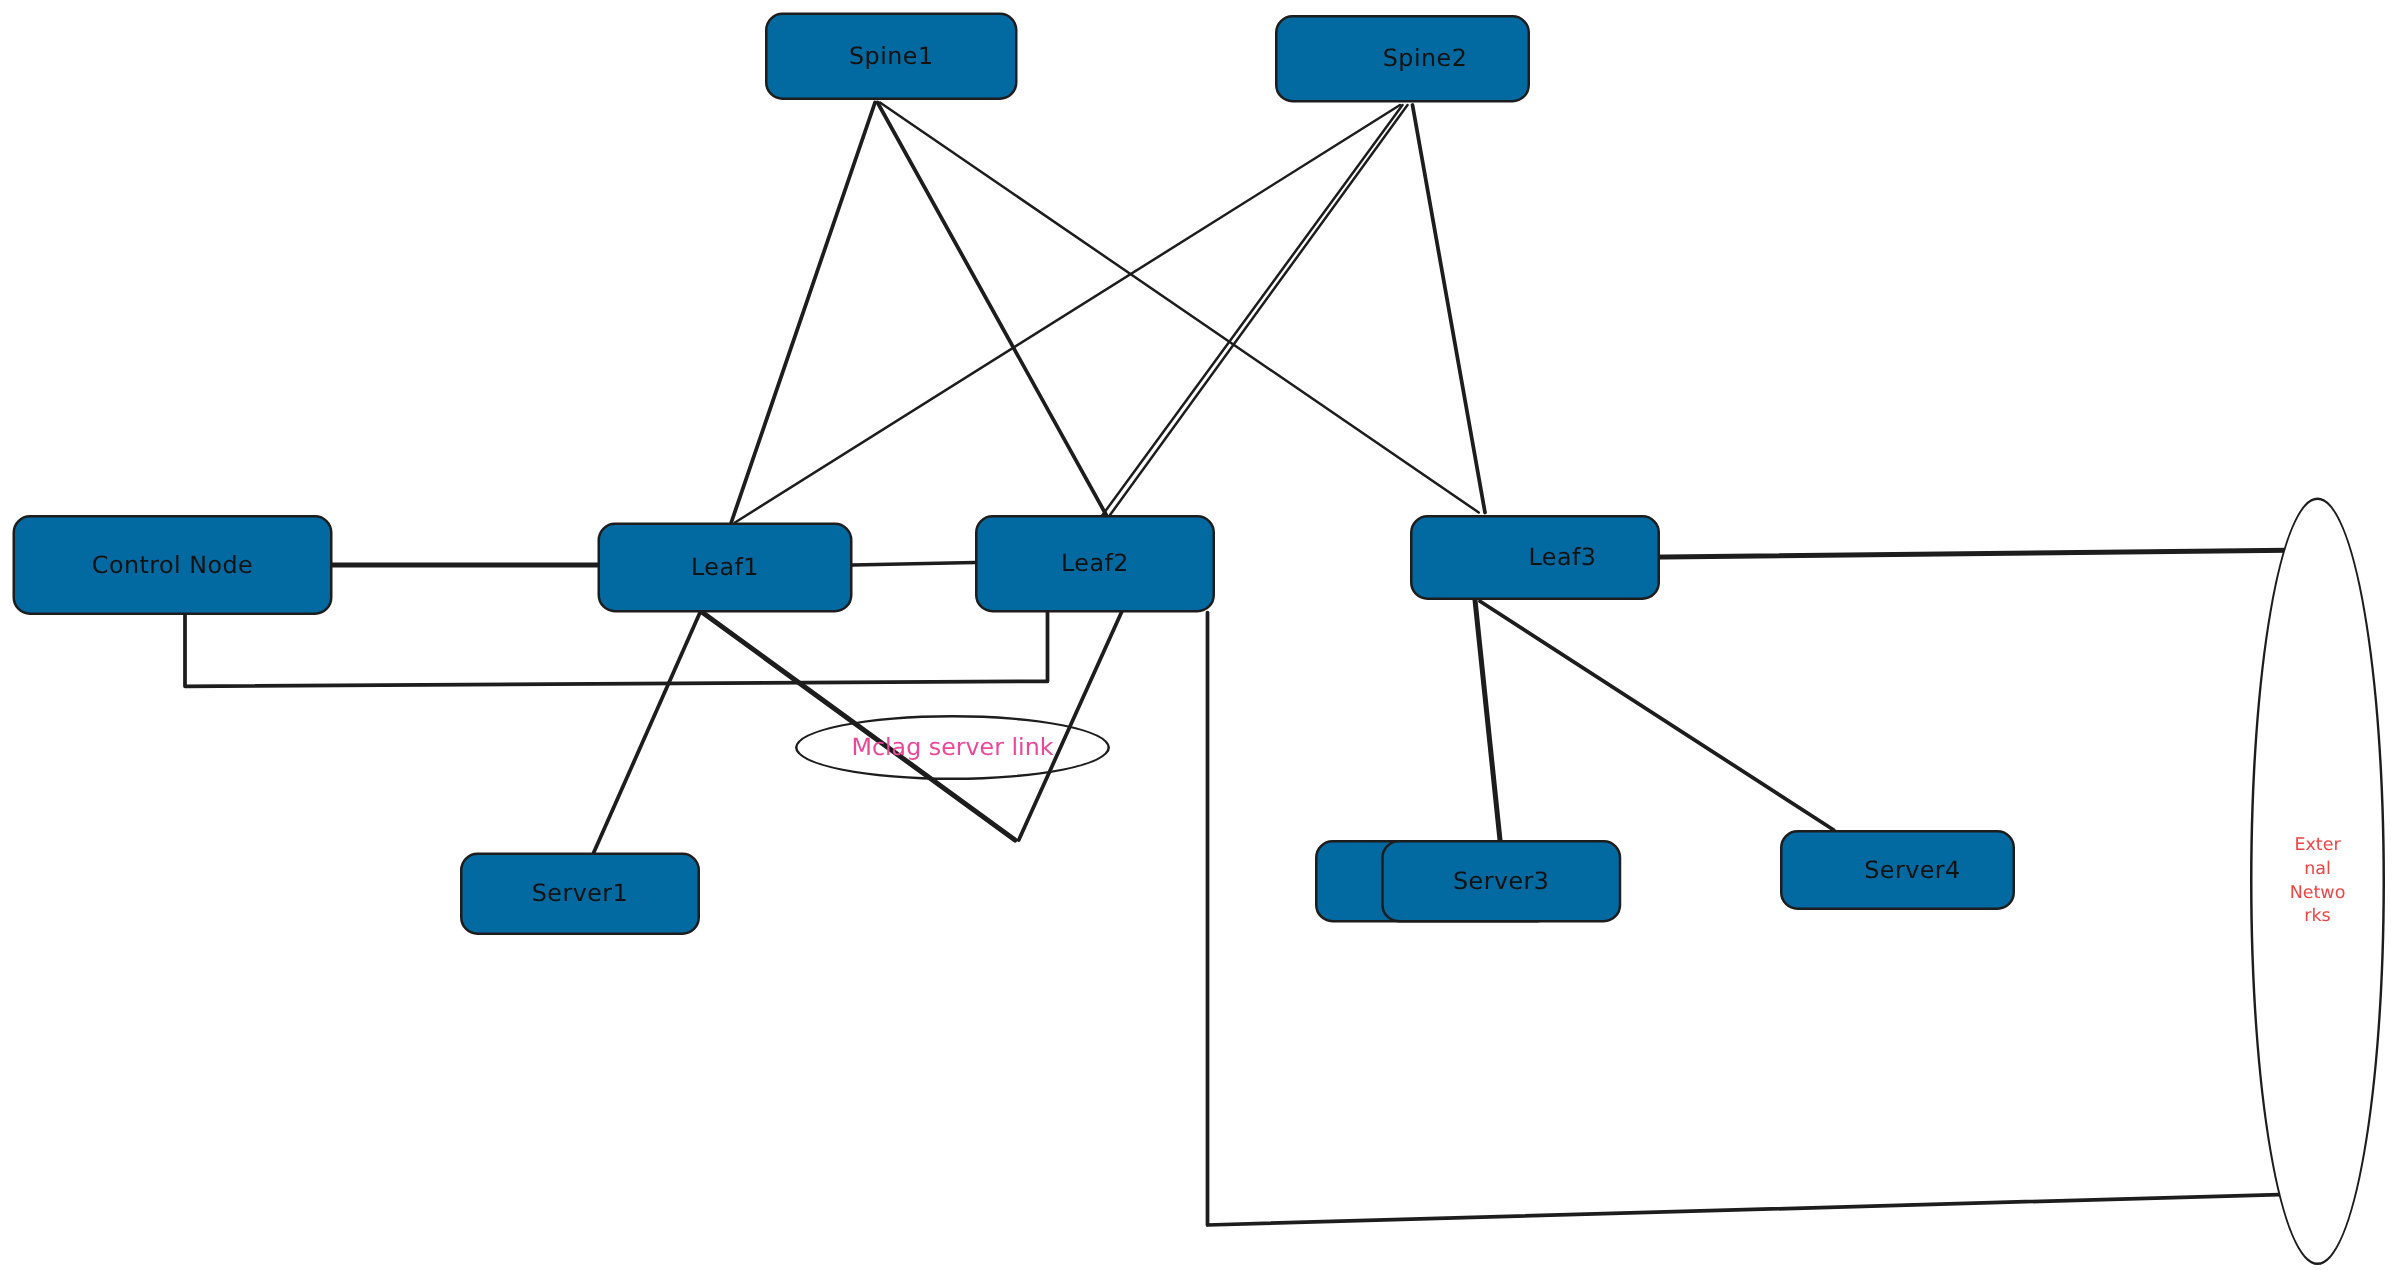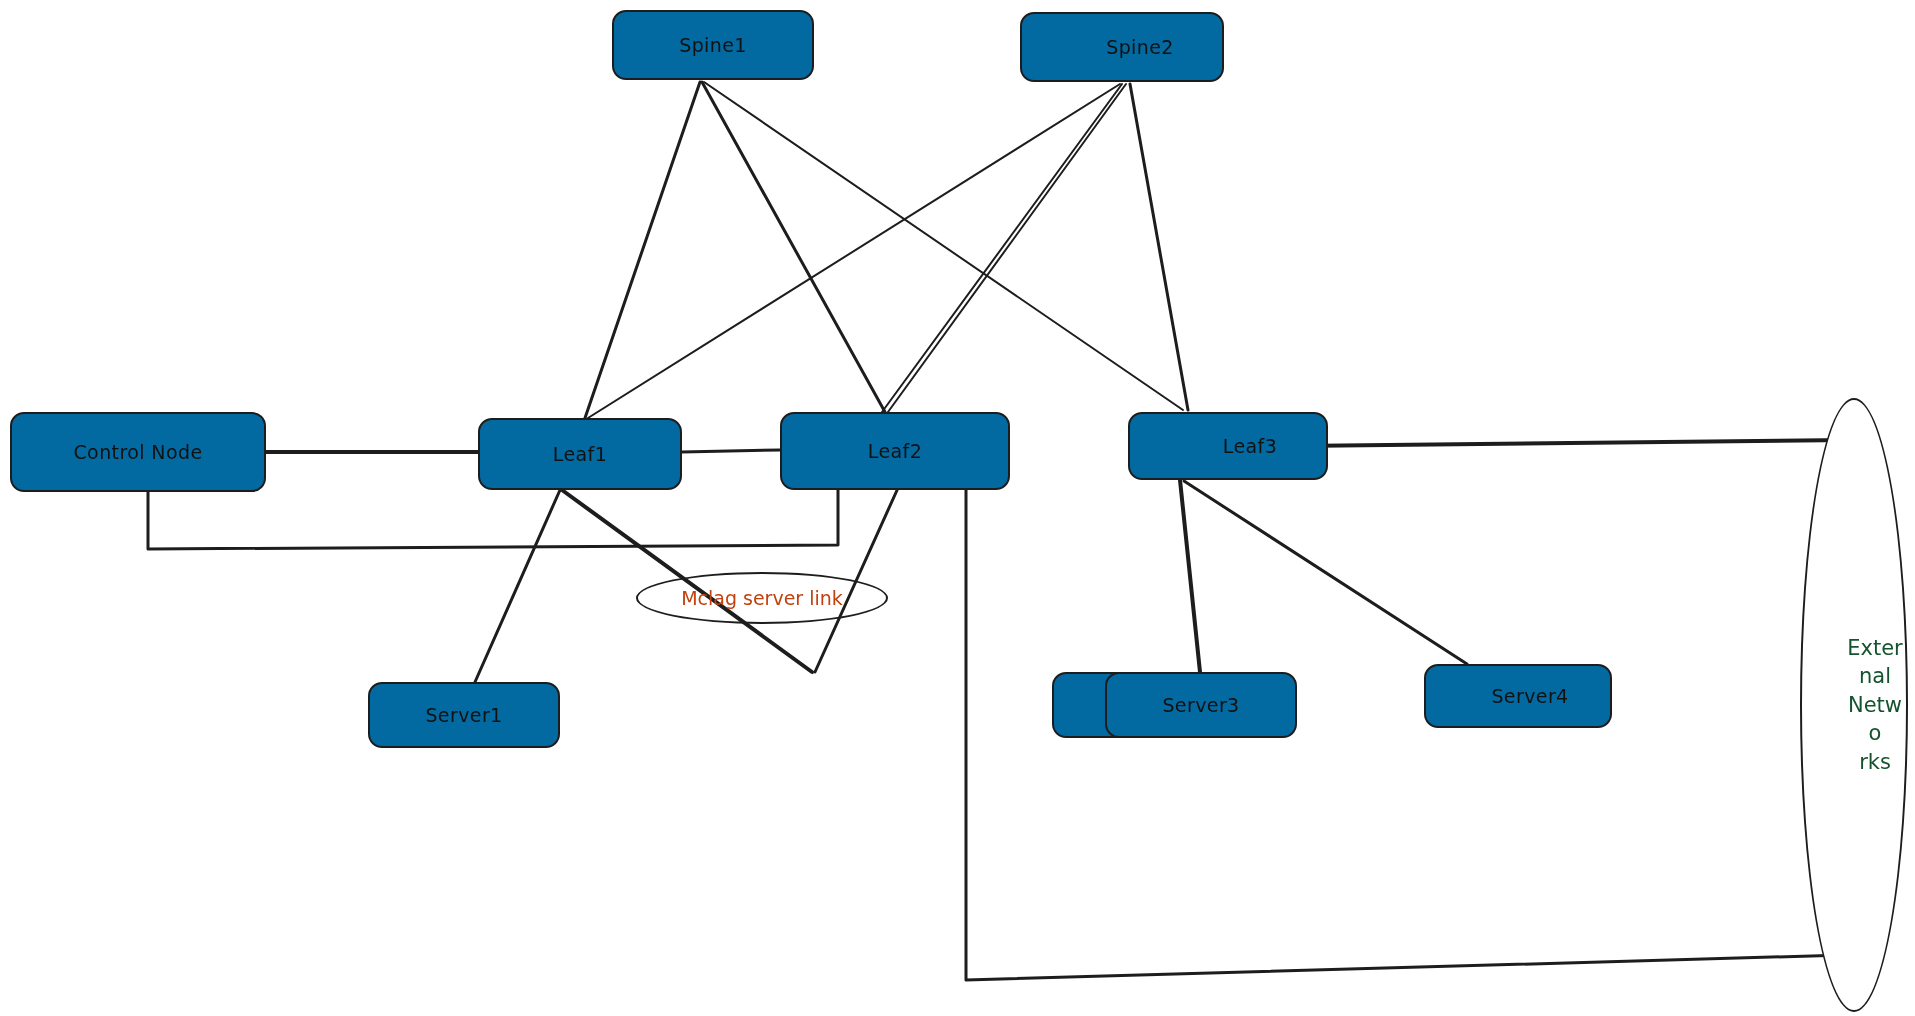--- a/index.html
+++ b/index.html
@@ -44,41 +44,41 @@
   .ellipse-node {
     position: absolute;
     box-sizing: border-box;
     border: 2.5px solid #1d1d1d;
     border-radius: 50%;
     background: transparent;
     display: flex;
     align-items: center;
     justify-content: center;
     text-align: center;
-    color: #c2410c;
+    color: #ec4899;
     font-size: 19px;
     z-index: 6;
   }
   .mclag-label {
     background: transparent;
     z-index: 7;
     white-space: nowrap;
   }
   .cloud-node {
     position: absolute;
     box-sizing: border-box;
     border: 2.5px solid #1d1d1d;
     border-radius: 50%;
     background: #ffffff;
     display: flex;
     align-items: center;
-    justify-content: flex-end;
+    justify-content: center;
     text-align: center;
-    color: #14532d;
-    font-size: 21px;
+    color: #ef4444;
+    font-size: 14px;
     line-height: 1.35;
     z-index: 6;
   }
   .cloud-text {
     width: 62px;
     word-break: break-all;
   }
 </style>
 </head>
 <body>
@@ -116,21 +116,21 @@
   </div>
 
   <div class="node" style="left: 10px; top: 412px; width: 256px; height: 80px;">
     <span>Control Node</span>
   </div>
 
   <div class="node" style="left: 478px; top: 418px; width: 204px; height: 72px;">
     <span>Leaf1</span>
   </div>
 
-  <div class="node" style="left: 780px; top: 412px; width: 230px; height: 78px;">
+  <div class="node" style="left: 780px; top: 412px; width: 192px; height: 78px;">
     <span>Leaf2</span>
   </div>
 
   <div class="node" style="left: 1128px; top: 412px; width: 200px; height: 68px; padding-left: 44px;">
     <span>Leaf3</span>
   </div>
 
   <div class="node" style="left: 368px; top: 682px; width: 192px; height: 66px;">
     <span>Server1</span>
   </div>

